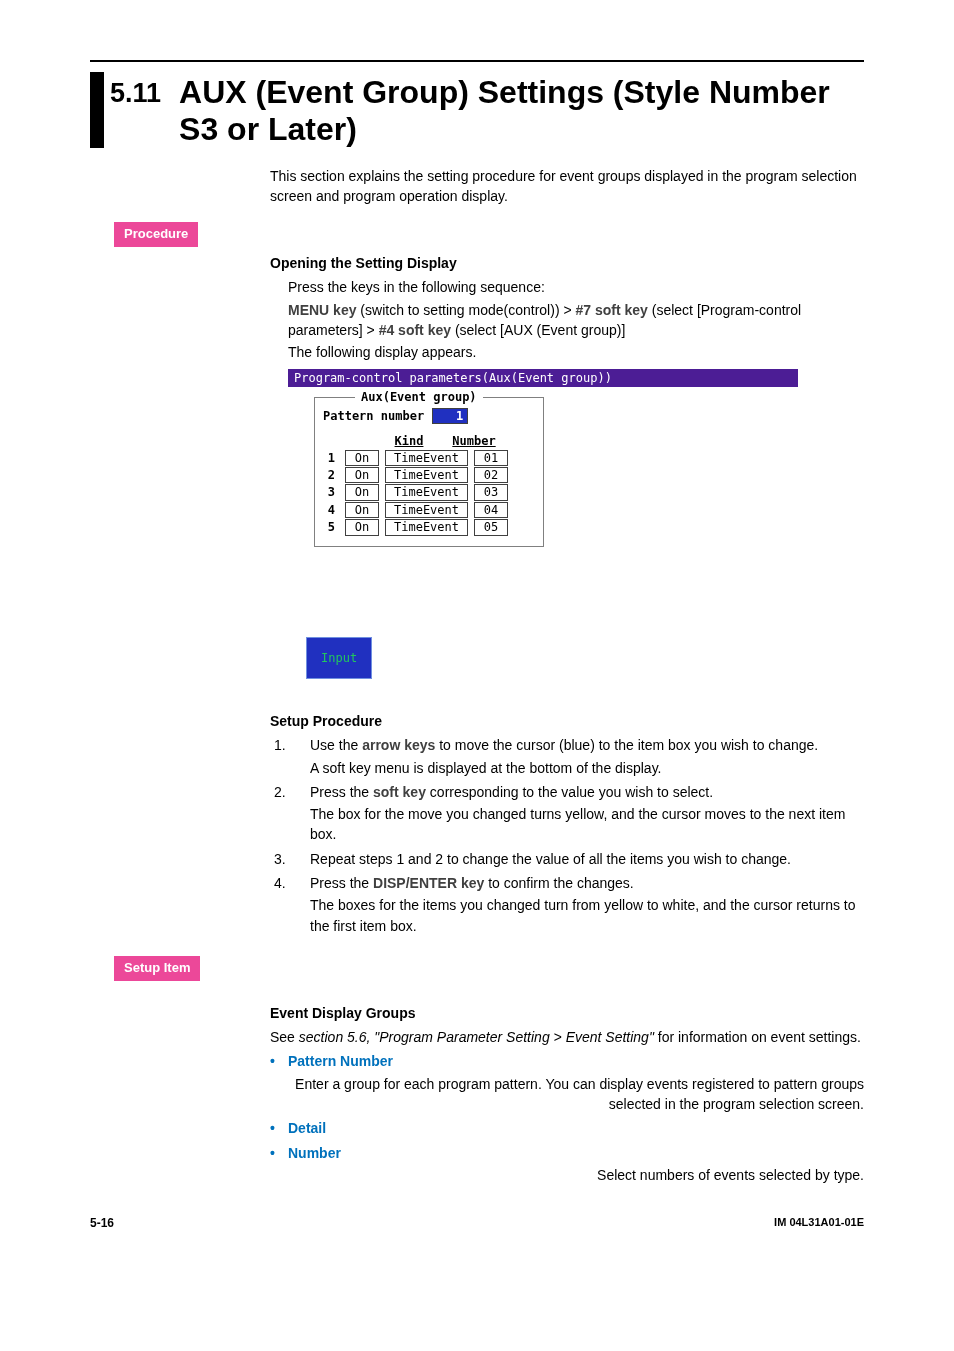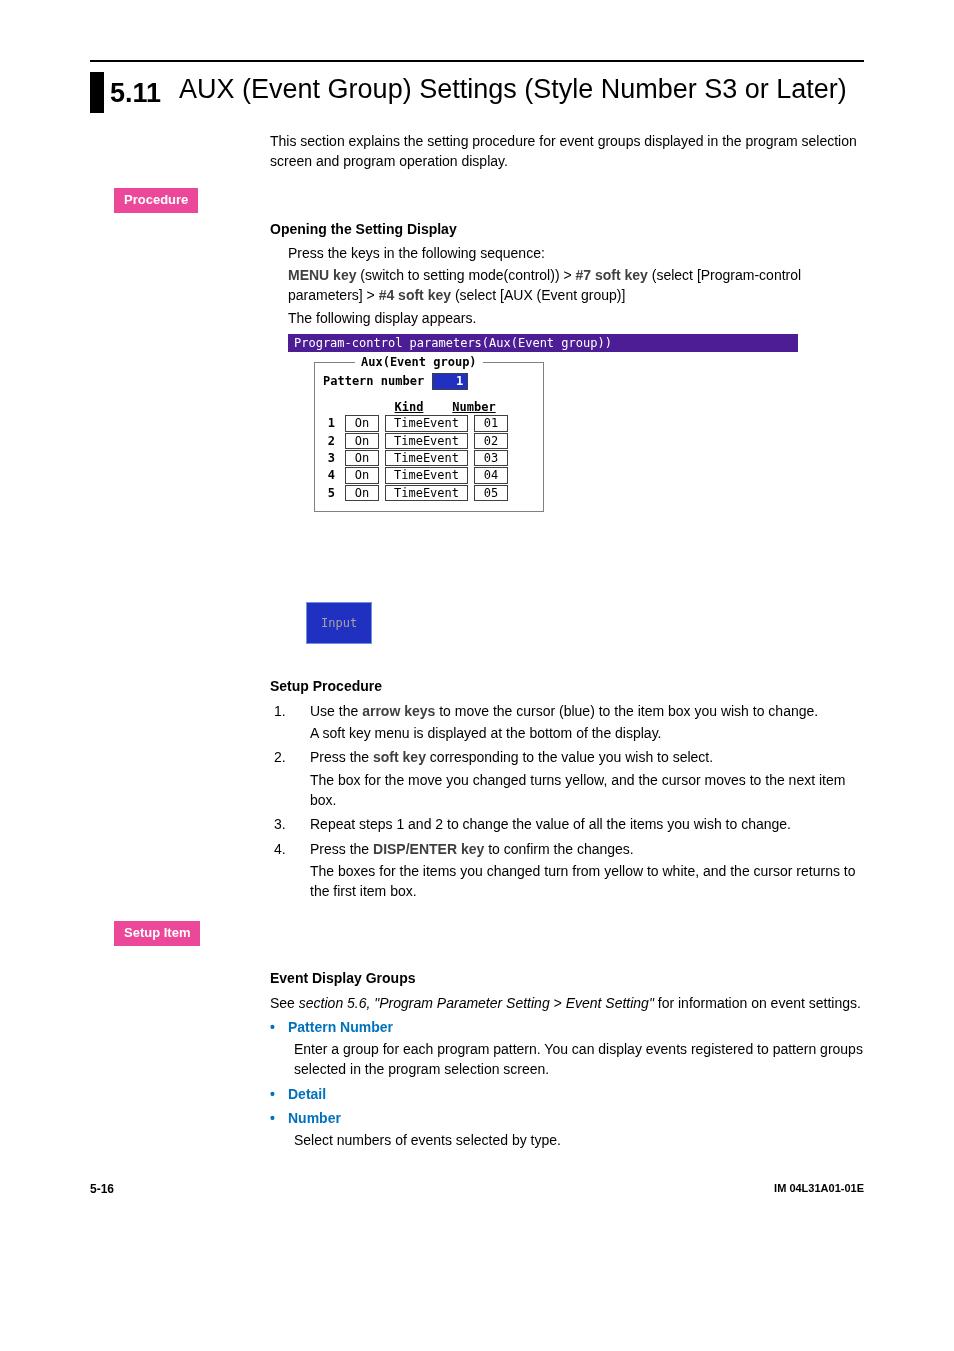--- a/index.html
+++ b/index.html
@@ -32,22 +32,22 @@
     flex-shrink: 0;
   }
   .section-num {
     font-size: 27px;
     font-weight: bold;
     padding-right: 18px;
     padding-top: 2px;
     white-space: nowrap;
   }
   .section-title {
-    font-size: 27px;
-    font-weight: normal;
+    font-size: 32px;
+    font-weight: bold;
     padding-top: 2px;
     line-height: 1.15;
   }
   .body-col {
     margin-left: 180px;
   }
   .intro-para {
     margin-bottom: 16px;
   }
   .side-tag {
@@ -141,21 +141,21 @@
   .evt-row .kind  { border:1px solid #404040; width: 83px; text-align: center; margin-left: 6px;}
   .evt-row .num   { border:1px solid #404040; width: 34px; text-align: center; margin-left: 6px;}
   .softkey-bar {
     position: absolute;
     left: 18px;
     bottom: 8px;
   }
   .softkey {
     display: inline-block;
     background: #2030c0;
-    color: #a3a3a3;
+    color: #22c55e;
     border: 1px solid #7090e0;
     padding: 13px 14px;
   }
   
   .proc-list {
     margin-left: 4px;
   }
   .proc-item {
     display: flex;
     margin-bottom: 4px;
@@ -179,22 +179,23 @@
     color: #0071bc;
     font-weight: bold;
     width: 18px;
     flex-shrink: 0;
   }
   .bullet-item .btitle {
     color: #0071bc;
     font-weight: bold;
   }
   .bullet-desc {
-    margin-left: 24px;
+    margin-left: 18px;
     margin-bottom: 4px;
+    text-align: right;
   }
   .italic { font-style: italic; }
   .footer {
     display: flex;
     justify-content: space-between;
     padding: 0 90px;
     margin-top: 30px;
     font-size: 12px;
     font-weight: bold;
   }

